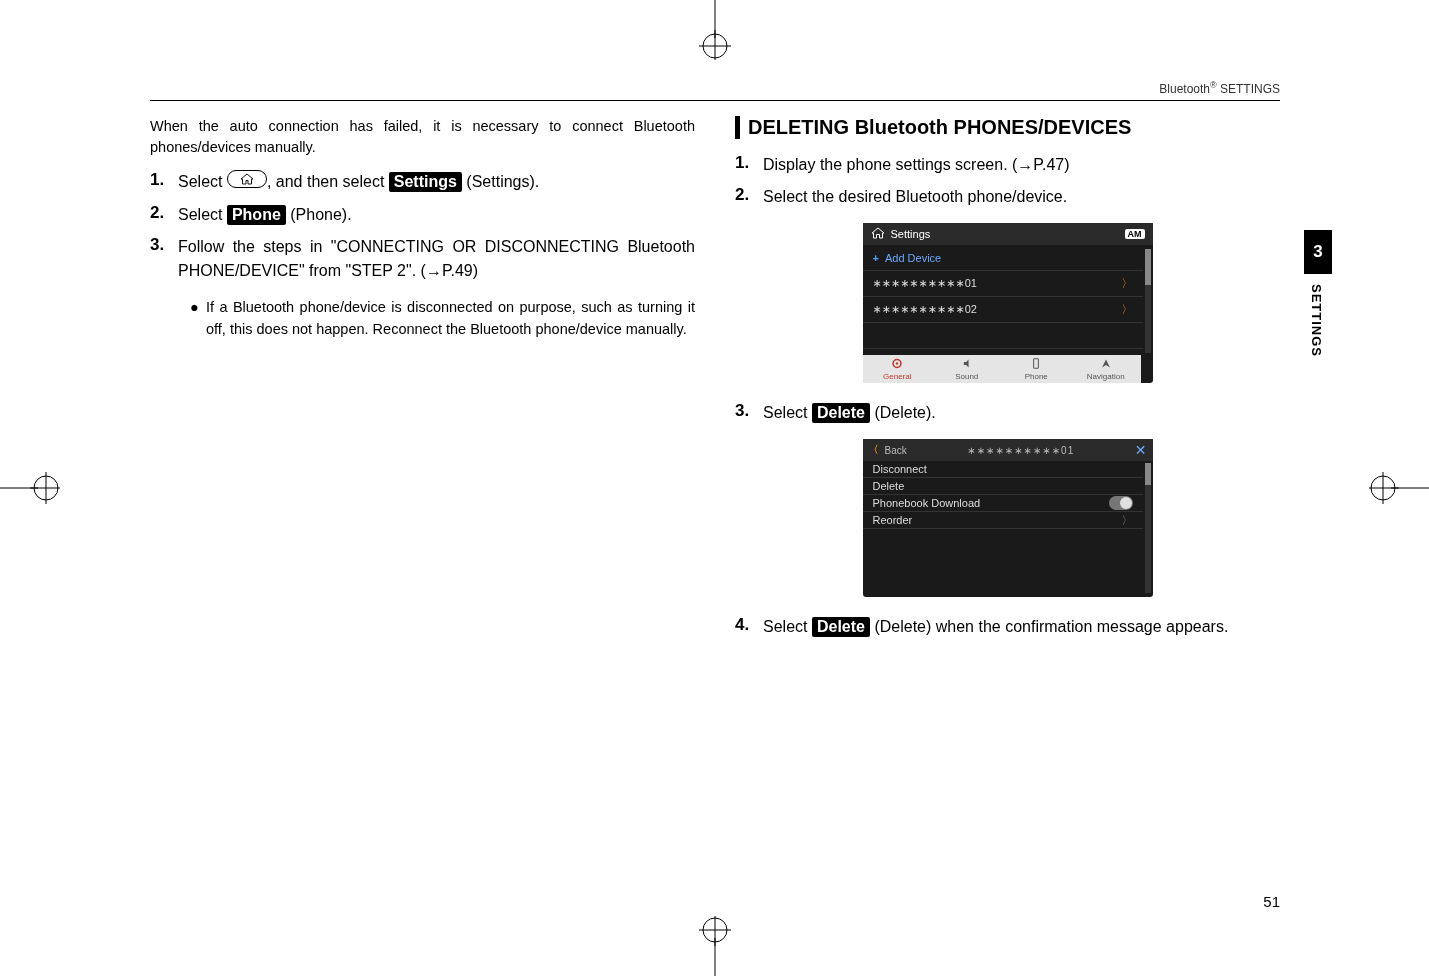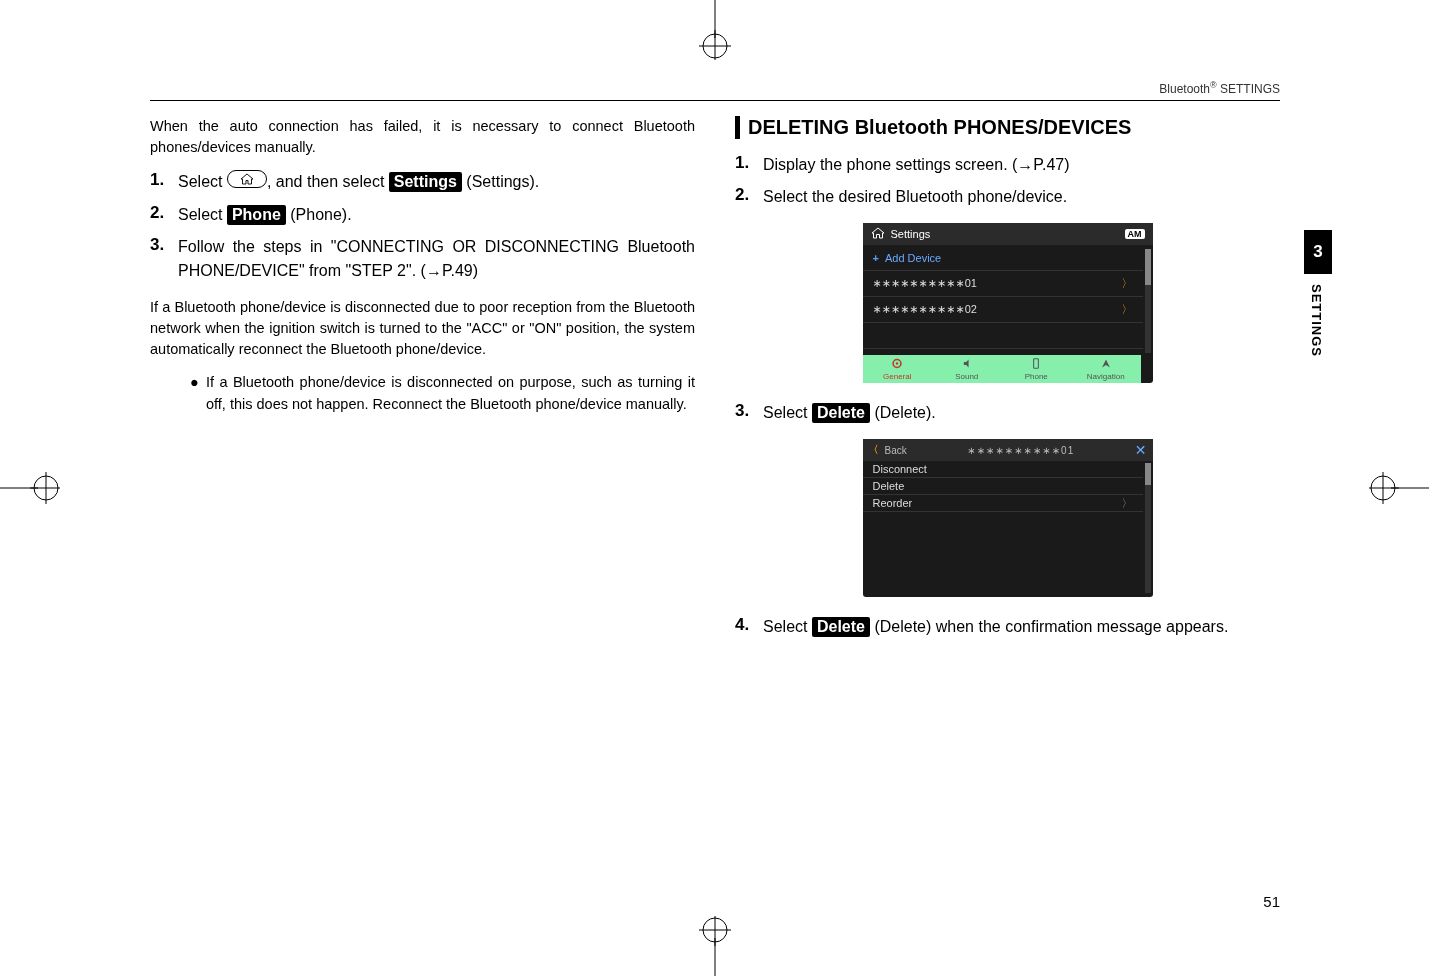--- a/index.html
+++ b/index.html
@@ -141,21 +141,21 @@
   }
   .ss1-row .chev { margin-left: auto; color: #f7931e; }
   .ss1-plus { color: #5aa0ff; font-weight: bold; margin-right: 6px; }
   .ss1-scroll {
     position: absolute; right: 2px; top: 26px; bottom: 30px; width: 6px;
     background: #333;
   }
   .ss1-scroll-thumb { position: absolute; top: 0; left: 0; right: 0; height: 36px; background: #888; }
   .ss1-tabs {
     position: absolute; left: 0; right: 12px; bottom: 0; height: 28px;
-    background: #86efac; display: flex;
+    background: #e5e5e5; display: flex;
   }
   .ss1-tab { flex: 1; display: flex; flex-direction: column; align-items: center; justify-content: center; font-size: 8px; color: #555; gap: 1px; }
   .ss1-tab.active { color: #c0392b; }
   .ss1-tab-icon { width: 14px; height: 11px; }
   .ss1-am { margin-left: auto; background: #fff; color: #000; font-size: 9px; padding: 0 3px; border-radius: 2px; font-weight: bold; }
 
   .ss2 { width: 290px; height: 158px; position: relative; }
   .ss2-titlebar {
     position: absolute; left: 0; right: 0; top: 0; height: 22px;
     background: #2b2b2b; display: flex; align-items: center; padding: 0 6px; gap: 6px;
@@ -269,21 +269,20 @@
           <div class="step-body">
             <span>Select </span><span class="tag">Phone</span><span> (Phone).</span>
           </div>
         </div>
         <div class="step">
           <div class="step-num">3.</div>
           <div class="step-body">Follow the steps in "CONNECTING OR DISCONNECTING Bluetooth PHONE/DEVICE" from "STEP 2". (→P.49)</div>
         </div>
       </div>
 
-      <div class="body">If a Bluetooth phone/device is disconnected due to poor reception from the Bluetooth network when the ignition switch is turned to the "ACC" or "ON" position, the system automatically reconnect the Bluetooth phone/device.</div>
       <div class="bullet-list">
         <div class="bullet-row">
           <div class="bullet-dot">●</div>
           <div>If a Bluetooth phone/device is disconnected on purpose, such as turning it off, this does not happen. Reconnect the Bluetooth phone/device manually.</div>
         </div>
       </div>
     </div>
 
     <div class="col">
 
@@ -375,20 +374,26 @@
             <span class="ss2-close">✕</span>
           </div>
           <div class="ss2-list">
             <div class="ss2-row">
               <span>Disconnect</span>
             </div>
             <div class="ss2-row">
               <span>Delete</span>
             </div>
             <div class="ss2-row">
+              <span>Phonebook Download</span>
+              <span class="ss2-toggle">
+                  <span class="knob"></span>
+                </span>
+            </div>
+            <div class="ss2-row">
               <span>Reorder</span>
               <span class="ss2-chev">〉</span>
             </div>
             <div class="ss2-row" style="border-bottom:none"></div>
           </div>
           <div class="ss2-scroll">
               <div class="ss2-scroll-thumb"></div>
             </div>
         </div>
       </div>

